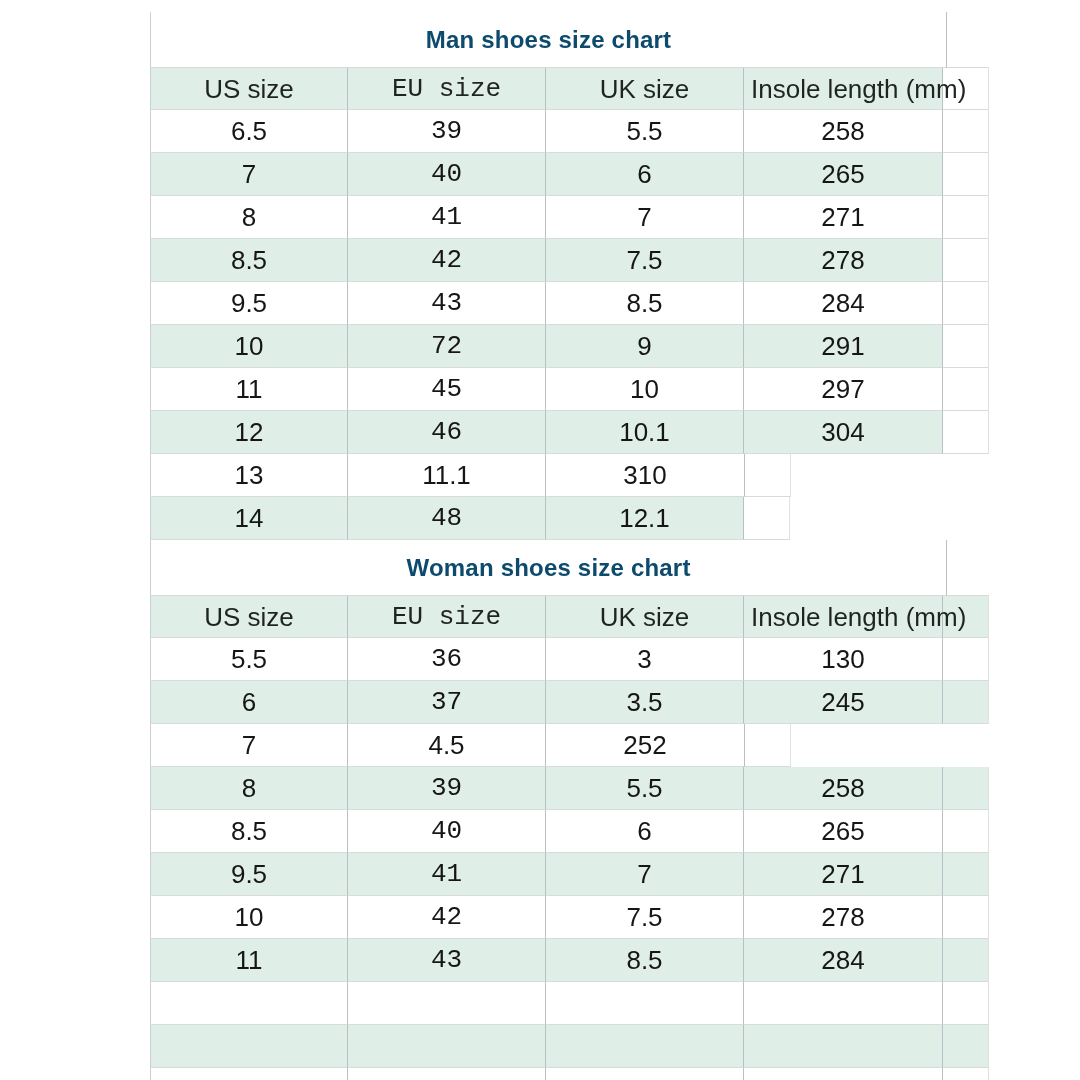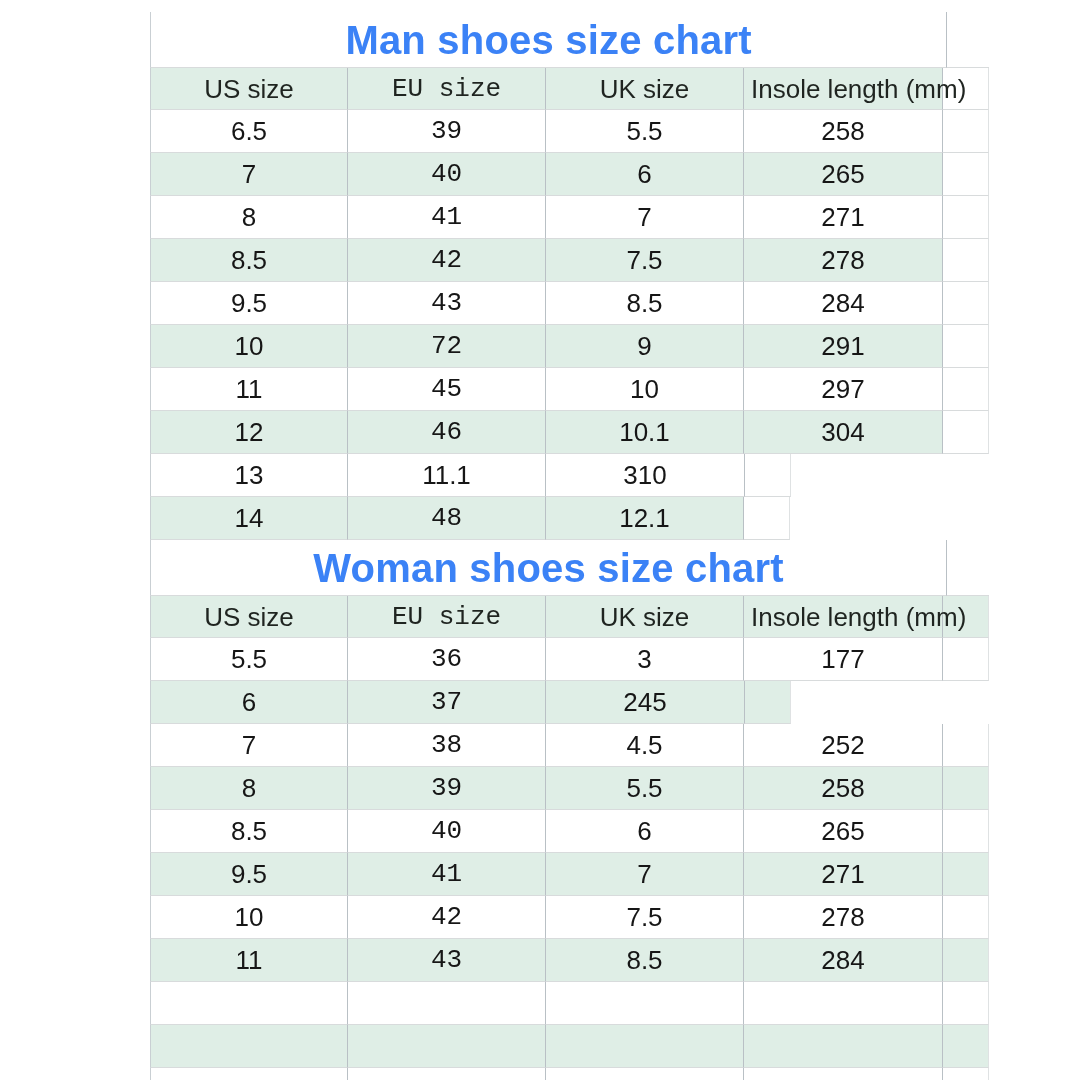--- a/index.html
+++ b/index.html
@@ -13,21 +13,21 @@
   .cell{
     box-sizing:border-box;display:flex;align-items:center;justify-content:center;
     border-right:1px solid #b9c0c5;border-bottom:1px solid #d8dbdc;
     background:#ffffff;color:#161616;font-size:26px;line-height:1;
   }
   .cell.first{border-left:1px solid #c9cfd3;}
   .c0{width:198px;} .c1{width:198px;font-family:Liberation Mono, monospace;} .c2{width:198px;} .c3{width:199px;}
   .gutter-cell{width:46px;border-right:1px solid #dfe2e3;}
   .title-row{height:56px;}
   .title-cell{
-    width:876px;font-weight:bold;font-size:40px;color:#3b82f6;
+    width:876px;font-weight:bold;font-size:24px;color:#0c4a6e;
     border-left:1px solid #c9cfd3;justify-content:center;letter-spacing:0.2px;
   }
   .title-gutter{border-right:none;}
   .header-row{height:42px;}
   .header-cell{color:#1f2420;}
   .data-row{height:43px;}
   .data-row.partial{height:12px;}
   .data-row.partial .cell{border-bottom:none;}
   .tint{background:#dfeee6;}
   .insole{
@@ -130,32 +130,32 @@
           <div class="cell header-cell tint c0 first">US size</div>
           <div class="cell header-cell tint c1">EU size</div>
           <div class="cell header-cell tint c2">UK size</div>
           <div class="cell header-cell tint c3 insole">Insole length (mm)</div>
           <div class="cell gutter-cell tint"></div>
         </div>
         <div class="row data-row">
           <div class="cell data-cell c0 first">5.5</div>
           <div class="cell data-cell c1">36</div>
           <div class="cell data-cell c2">3</div>
-          <div class="cell data-cell c3">177</div>
+          <div class="cell data-cell c3">130</div>
           <div class="cell gutter-cell"></div>
         </div>
         <div class="row data-row">
           <div class="cell data-cell c0 first tint">6</div>
           <div class="cell data-cell c1 tint">37</div>
+          <div class="cell data-cell c2 tint">3.5</div>
           <div class="cell data-cell c3 tint">245</div>
           <div class="cell gutter-cell tint"></div>
         </div>
         <div class="row data-row">
           <div class="cell data-cell c0 first">7</div>
-          <div class="cell data-cell c1">38</div>
           <div class="cell data-cell c2">4.5</div>
           <div class="cell data-cell c3">252</div>
           <div class="cell gutter-cell"></div>
         </div>
         <div class="row data-row">
           <div class="cell data-cell c0 first tint">8</div>
           <div class="cell data-cell c1 tint">39</div>
           <div class="cell data-cell c2 tint">5.5</div>
           <div class="cell data-cell c3 tint">258</div>
           <div class="cell gutter-cell tint"></div>

